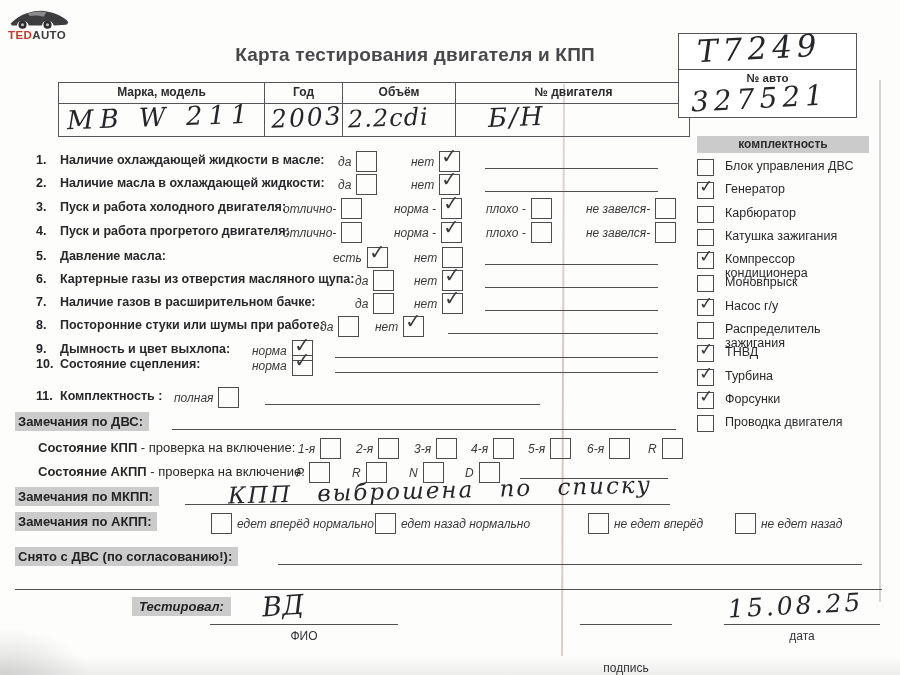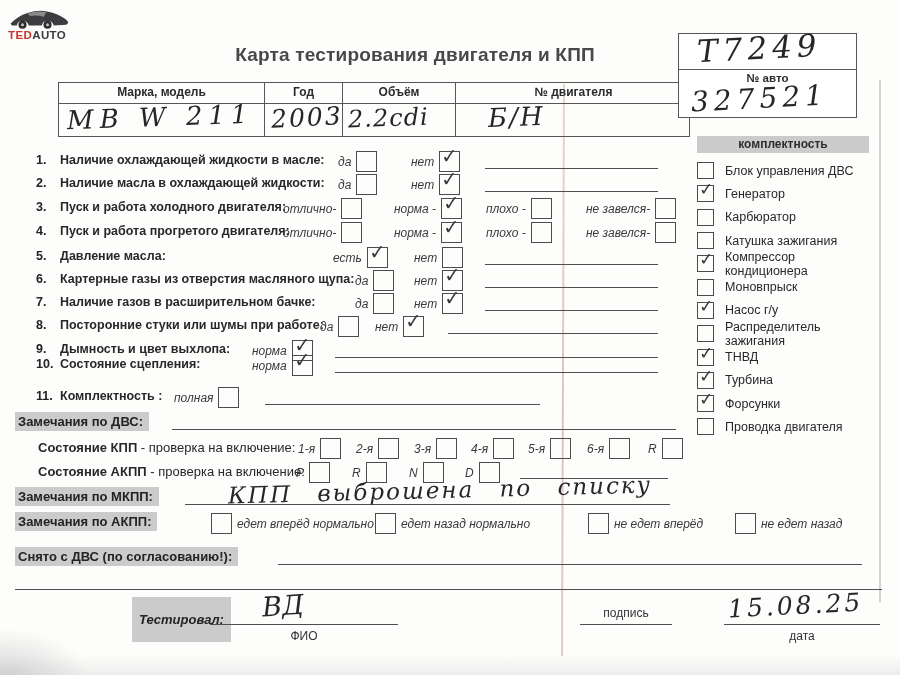--- a/index.html
+++ b/index.html
@@ -40,21 +40,21 @@
                  border-top:1.2px solid var(--line); color:#2b2b2d; }
   .idbox .row3 { height:18px; font-size:11.5px; font-weight:bold; text-align:center; line-height:17px;
                  border-top:1.2px solid var(--line); border-bottom:1.2px solid var(--line);
                  background:var(--shade); color:#232325; }
   .idbox .row4 { height:31px; position:relative; }
 
   
   .comp { position:absolute; left:697px; top:136px; width:176px; }
   .comp-header { width:172px; height:17px; background:var(--shade); text-align:center;
                  font-size:12px; font-weight:bold; color:#2e2e30; line-height:16px; margin-bottom:6px; }
-  .comp-row { height:23.3px; display:flex; align-items:center; }
+  .comp-row { height:23.3px; display:flex; align-items:flex-start; }
   .comp-label { font-size:12.5px; color:#28282a; margin-left:11px; }
 
   
   .cb { position:relative; display:inline-block; width:21px; height:21px;
         border:1.4px solid #4c4c4f; background:transparent; vertical-align:middle; }
   .cb.small { width:17px; height:17px; flex:0 0 17px; }
   .tick { position:absolute; left:1px; top:-8px; font-size:20px; color:#3a3a3c;
           font-family:"DejaVu Sans",sans-serif; transform:rotate(-4deg); }
   .cb.small .tick { font-size:17px; top:-7px; }
 
@@ -76,21 +76,21 @@
   
   .hw { font-family:"DejaVu Serif","Liberation Serif",serif; font-style:italic; font-weight:400;
         color:#26262a; white-space:nowrap; }
   .hw-block { position:absolute; }
 
   .hrule { position:absolute; left:15px; top:589px; width:867px; border-top:1.6px solid #505053; }
 
   .sig-line { position:absolute; border-bottom:1.4px solid #4f4f52; }
   .sig-cap { position:absolute; font-size:12px; color:#333335; text-align:center; }
   .tested { position:absolute; left:132px; top:597px; background:var(--shade); font-size:13px;
-            font-weight:bold; font-style:italic; color:#232325; padding:15px 7px; }
+            font-weight:bold; font-style:italic; color:#232325; padding:2px 7px; }
 </style>
 </head>
 <body>
 
 <div class="page">
 
   <div class="crease"></div>
   <div class="edge-line"></div>
   <div class="smudge"></div>
   <div class="bottom-shade"></div>
@@ -504,19 +504,19 @@
   </div>
 
   <div class="hrule"></div>
   <span class="tested">Тестировал:</span>
 
   <span class="sig-line" style="left:210px;top:624px;width:188px"></span>
   <span class="hw hw-block" style="left:262px;top:590px;font-size:27px;transform:rotate(-4deg);">ВД</span>
   <span class="sig-cap" style="left:210px;top:629px;width:188px">ФИО</span>
 
   <span class="sig-line" style="left:580px;top:624px;width:92px"></span>
-  <span class="sig-cap" style="left:568px;top:606px;width:116px">подпись</span>
+  <span class="sig-cap" style="left:568px;top:661px;width:116px">подпись</span>
 
   <span class="sig-line" style="left:724px;top:624px;width:156px"></span>
   <span class="hw hw-block" style="left:728px;top:591px;font-size:25px;letter-spacing:3px;transform:rotate(-3deg);">15.08.25</span>
   <span class="sig-cap" style="left:724px;top:629px;width:156px">дата</span>
 
 </div>
 
 </body></html>

